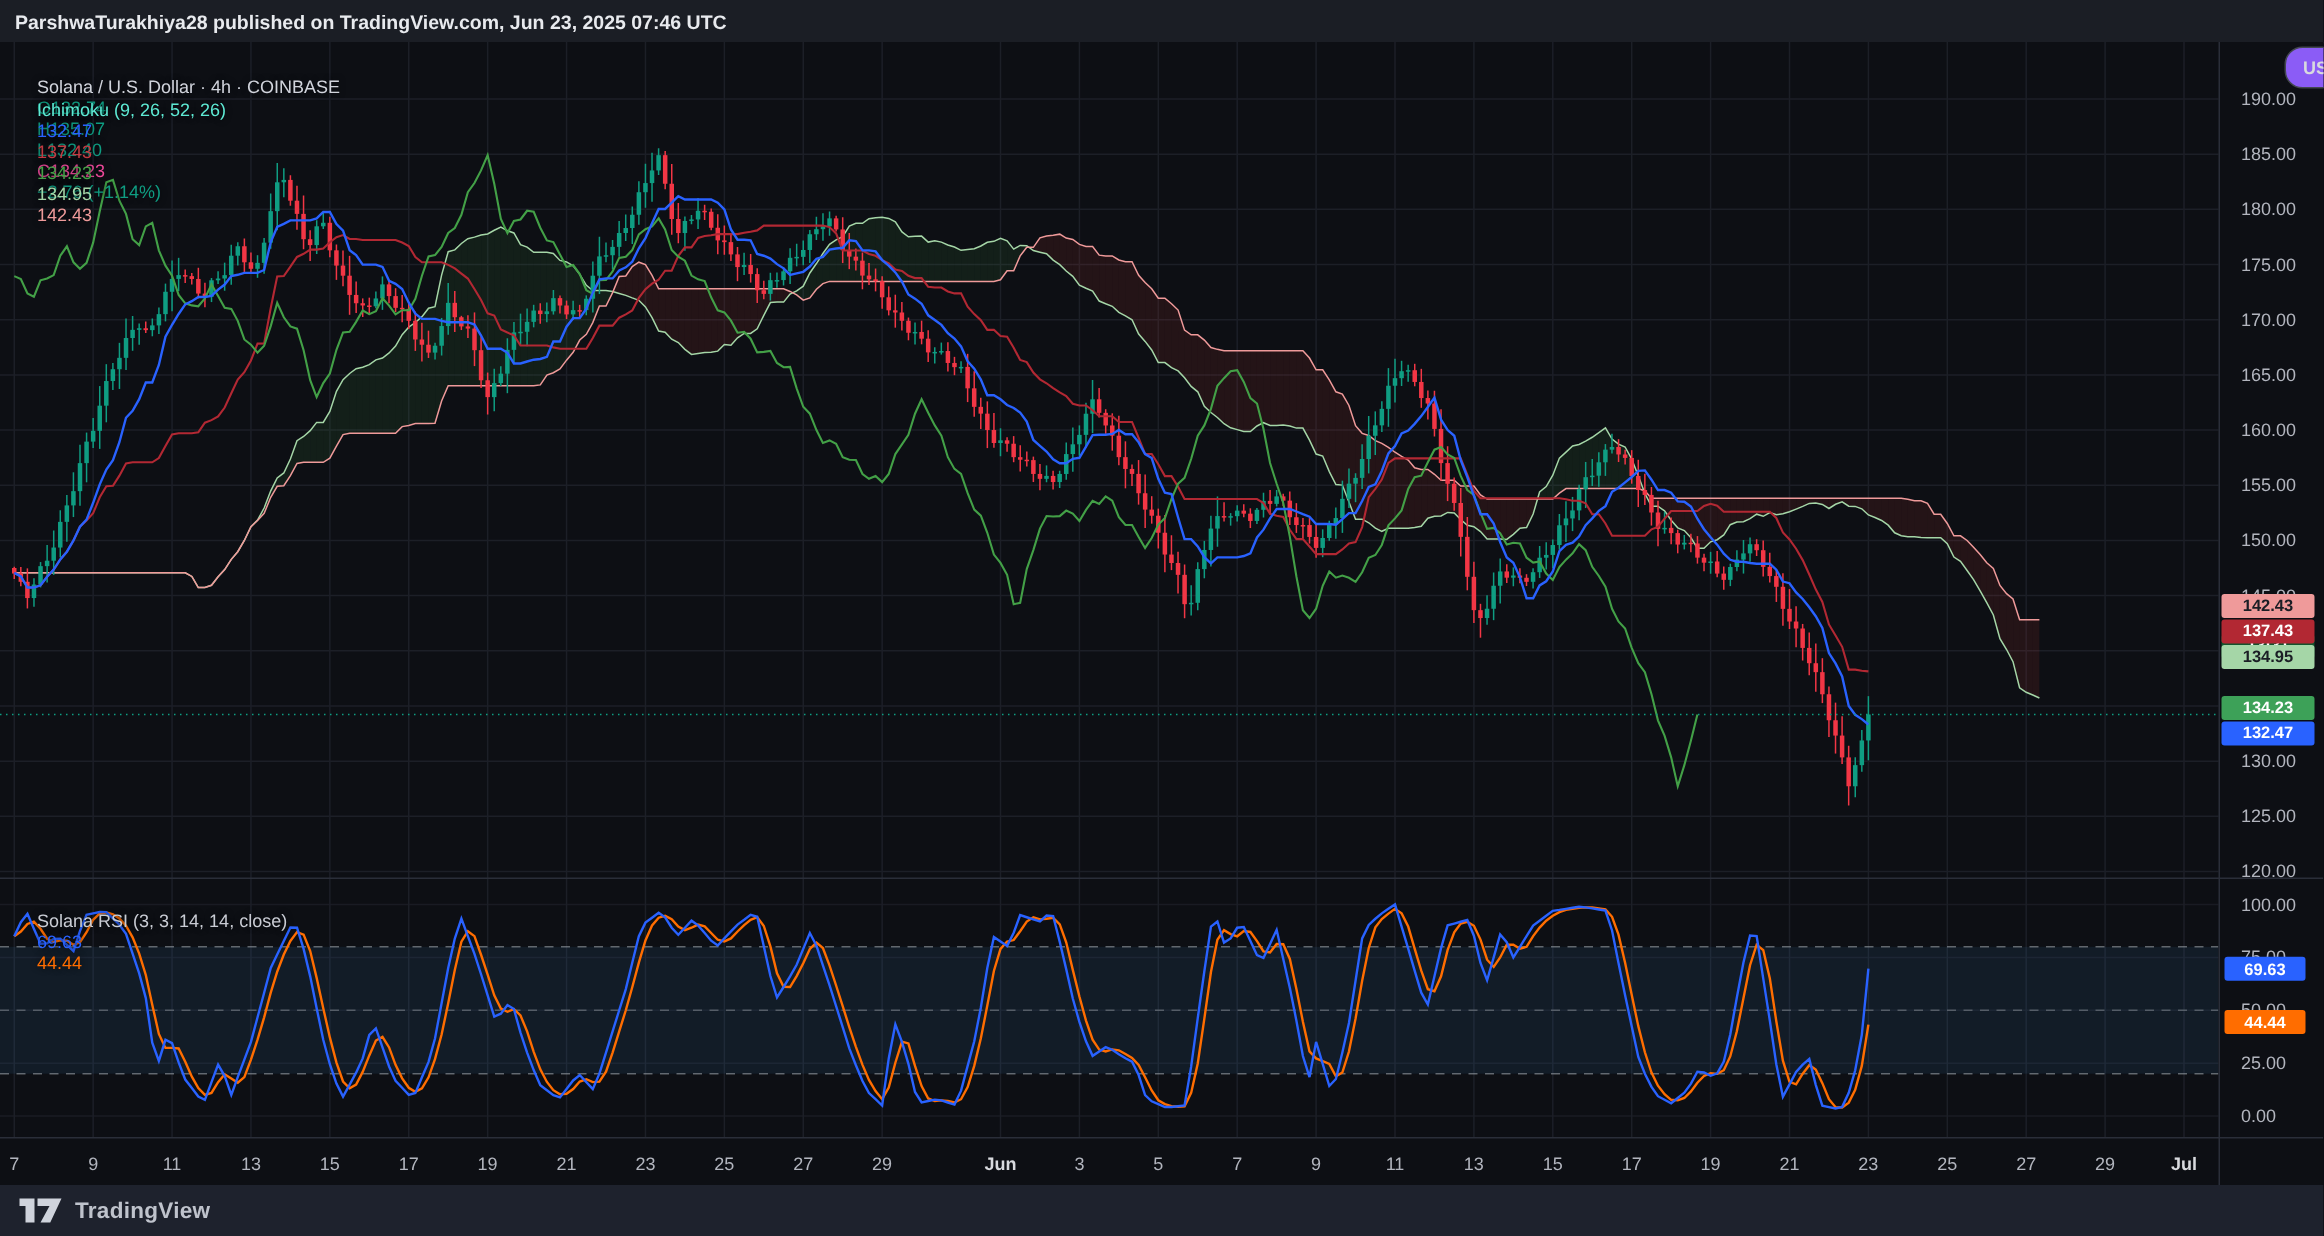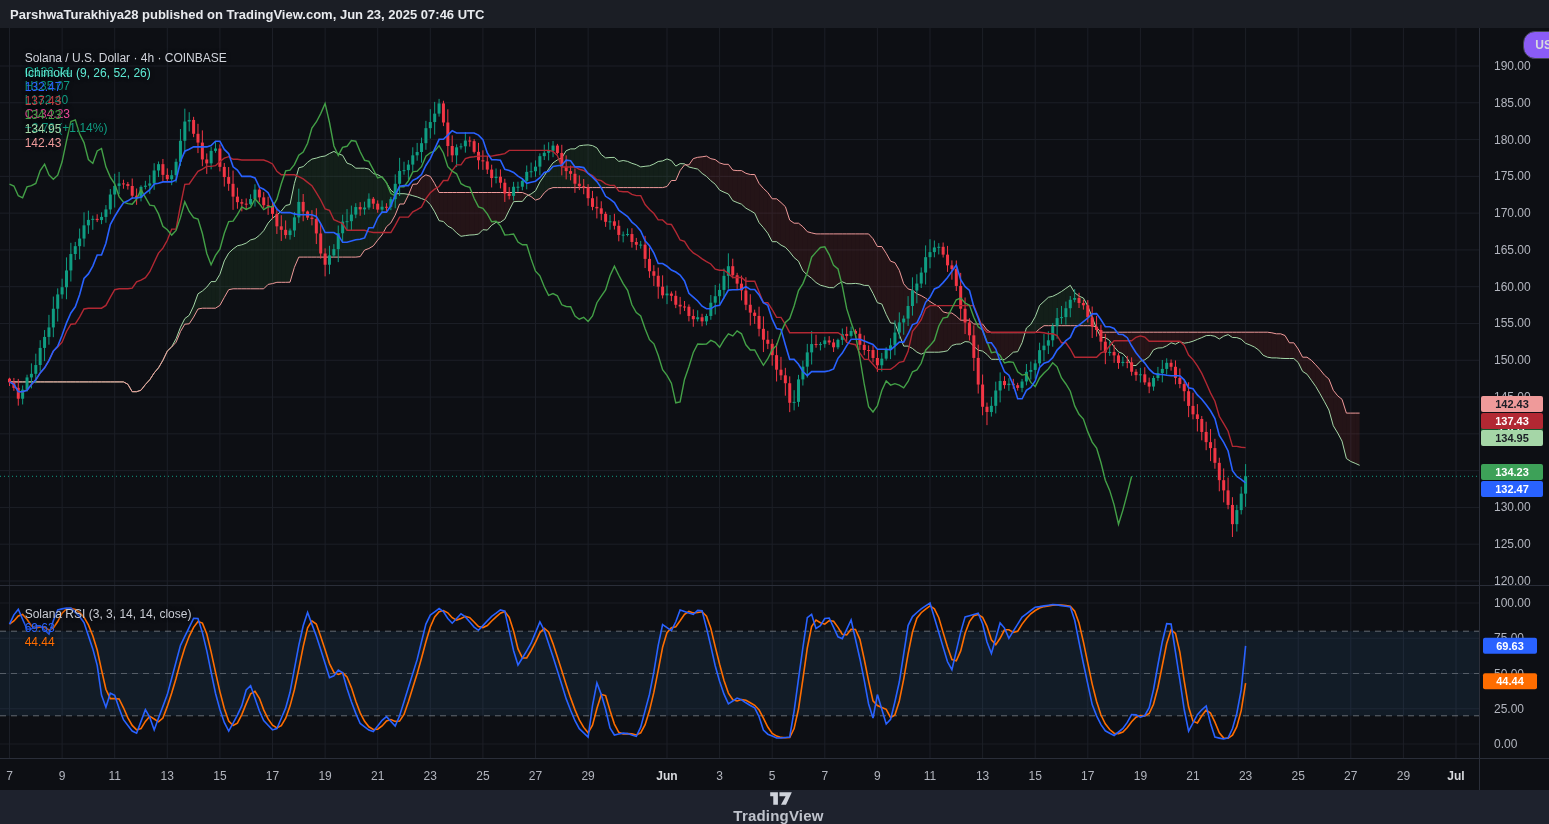--- a/index.html
+++ b/index.html
@@ -12,21 +12,21 @@
   .legend{position:absolute;left:18px;color:#d1d4dc;font-size:12px;white-space:pre;z-index:5;
     text-shadow:0 0 4px rgba(10,12,16,.9);}
   .legend span{margin-right:23px;}
   .usd-btn{position:absolute;right:12px;top:31px;width:48px;height:26px;border:1px solid #43474f;
     border-radius:12px;color:#d8dade;font-size:12px;font-weight:bold;display:flex;align-items:center;
     justify-content:center;z-index:6;background:#8b5cf6;}
   .tagwrap{position:absolute;left:1481px;top:0;width:66px;z-index:4;}
   .ptag{position:absolute;left:0;width:62px;height:16px;border-radius:2px;font-size:11px;font-weight:bold;
     display:flex;align-items:center;justify-content:center;}
   .ftr{position:absolute;left:0;top:790px;width:1549px;height:34px;background:#1e222d;
-    display:flex;align-items:center;z-index:6;flex-direction:column;}
+    display:flex;align-items:center;z-index:6;}
   .ftr .brand{color:#bfc3cc;font-size:15px;font-weight:bold;margin-left:8px;letter-spacing:.2px;}
   .ftr svg{margin-left:12px;}
 </style>
 </head>
 <body>
 <div id="stage">
 
 <div class="hdr">
   <span>ParshwaTurakhiya28 published on TradingView.com, Jun 23, 2025 07:46 UTC</span>
 </div>

